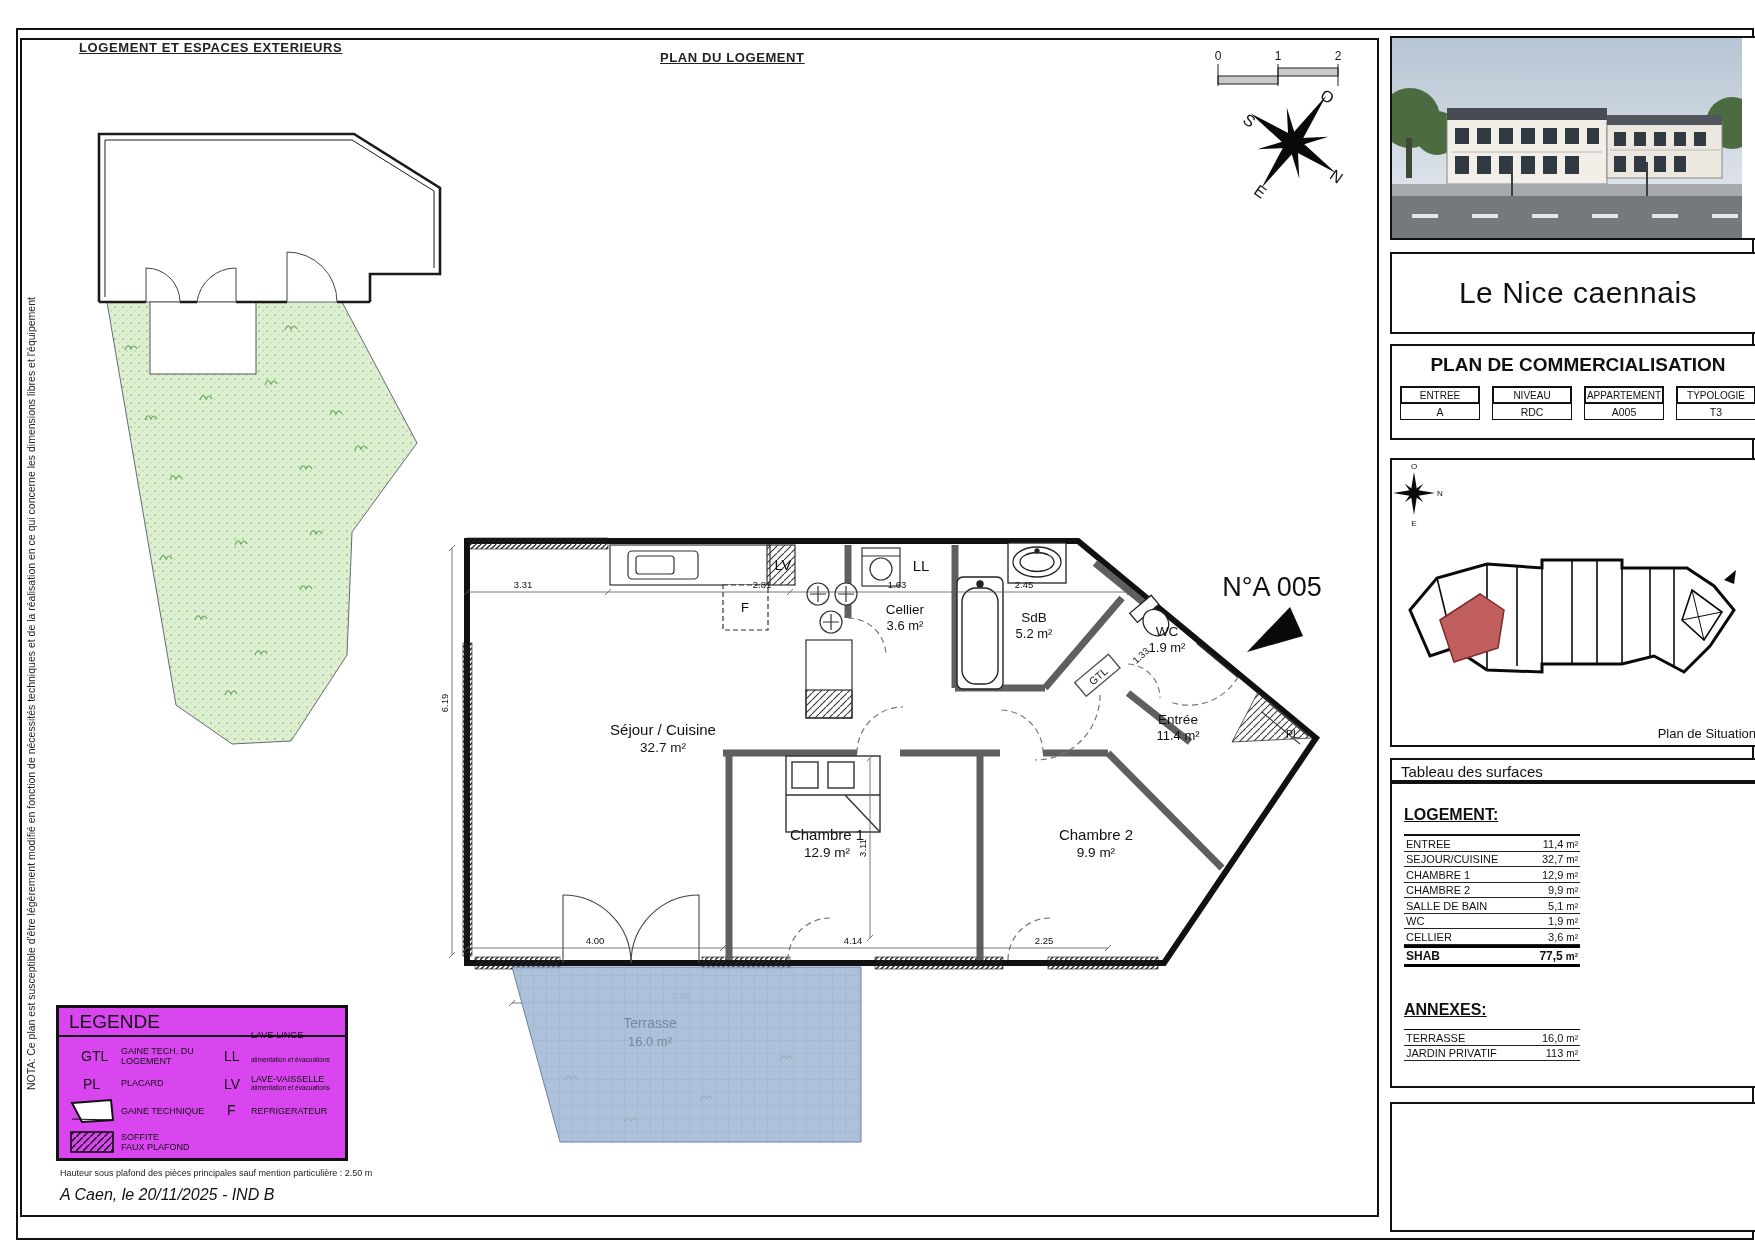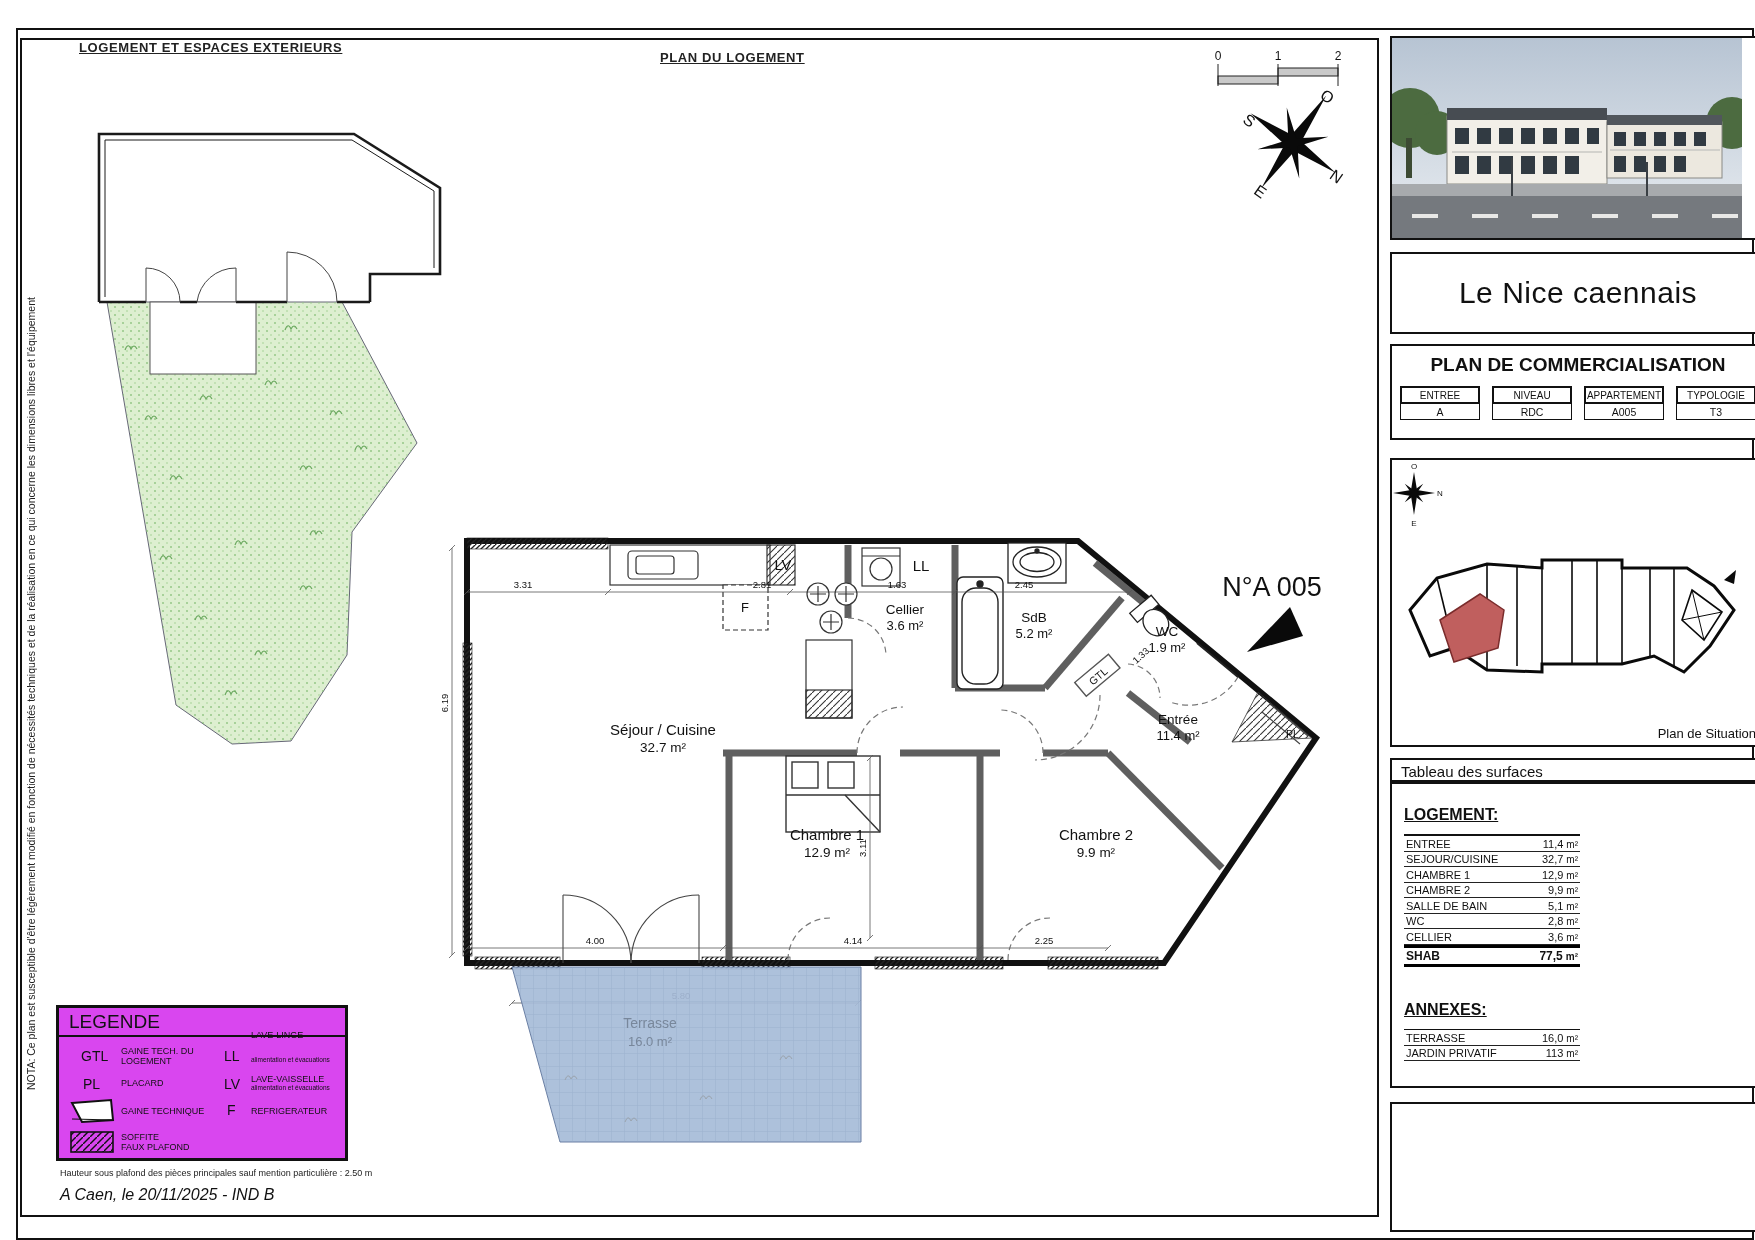--- a/index.html
+++ b/index.html
@@ -453,21 +453,21 @@
       <div class="s-row">
         <span>CHAMBRE 2</span>
         <span class="val"><span>9,9</span><span class="u">m²</span></span>
       </div>
       <div class="s-row">
         <span>SALLE DE BAIN</span>
         <span class="val"><span>5,1</span><span class="u">m²</span></span>
       </div>
       <div class="s-row">
         <span>WC</span>
-        <span class="val"><span>2,8</span><span class="u">m²</span></span>
+        <span class="val"><span>1,9</span><span class="u">m²</span></span>
       </div>
       <div class="s-row">
         <span>CELLIER</span>
         <span class="val"><span>3,6</span><span class="u">m²</span></span>
       </div>
       <div class="s-row shab">
         <span>SHAB</span>
         <span class="val"><span>77,5</span><span class="u">m²</span></span>
       </div>
     </div>

